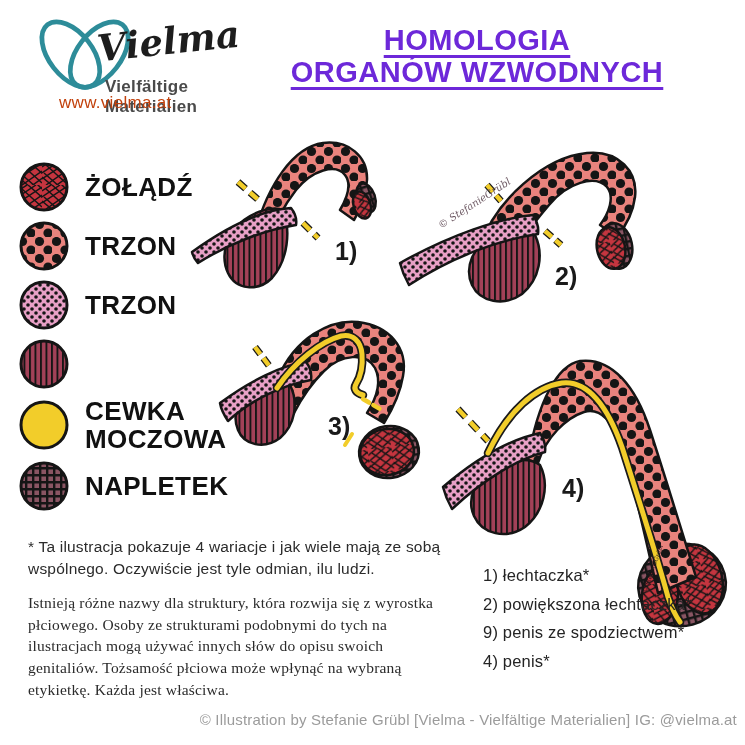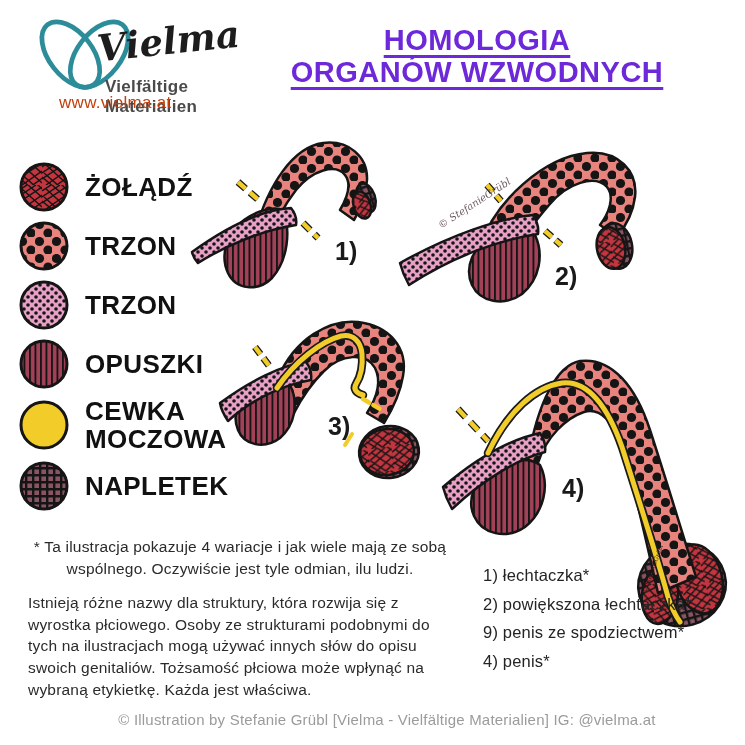--- a/index.html
+++ b/index.html
@@ -21,26 +21,26 @@
   .legend-label{margin-left:15px;font-size:26px;font-weight:700;letter-spacing:.4px;
                 line-height:1.08;color:#111;width:170px;}
   
   .fig{position:absolute;}
   .fig-label{font-family:"Liberation Sans",sans-serif;font-size:25px;font-weight:600;fill:#1a1a1a;}
   .wm{font-family:"DejaVu Serif",serif;font-style:italic;font-size:10px;fill:#6e5a64;}
   .wm-tiny{font-family:"DejaVu Serif",serif;font-style:italic;font-size:6px;fill:#2a171d;}
   
   .note{position:absolute;left:28px;width:424px;font-size:15.5px;line-height:1.4;
         letter-spacing:.2px;color:#2b2b2b;margin:0;}
-  .note1{top:536px;text-align:center;}
-  .note2{top:592px;}
+  .note1{top:536px;}
+  .note2{top:592px;font-family:Liberation Serif, serif;}
   .variant-list{position:absolute;left:455px;top:566px;width:285px;font-size:16.5px;
                 letter-spacing:.2px;color:#242424;margin-left:28px;}
   .variant-item{height:28.5px;}
-  .footer{position:absolute;right:8px;top:711px;width:700px;text-align:center;
+  .footer{position:absolute;right:8px;top:711px;width:700px;text-align:right;
           font-size:15px;color:#9b9b9b;letter-spacing:.2px;}
 </style>
 </head>
 <body>
 
 <svg width="0" height="0" style="position:absolute" aria-hidden="true">
   <defs>
     <pattern id="pat-trzon" width="17" height="17" patternUnits="userSpaceOnUse">
       <rect width="17" height="17" fill="#E9837D"></rect>
       <circle cx="4.5" cy="4.5" r="4.6" fill="#151515"></circle>
@@ -104,21 +104,20 @@
     <div class="legend-row">
       <svg width="52" height="52">
         <circle cx="26" cy="26" r="23" fill="url(#pat-odnoga)" stroke="#151515" stroke-width="3"></circle>
         </svg>
       <span class="legend-label">TRZON</span>
     </div>
     <div class="legend-row">
       <svg width="52" height="52">
         <circle cx="26" cy="26" r="23" fill="url(#pat-opuszki)" stroke="#151515" stroke-width="3"></circle>
         </svg>
-      <span class="legend-label">OPUSZKI</span>
     </div>
     <div class="legend-row">
       <svg width="52" height="52">
         <circle cx="26" cy="26" r="23" fill="#F2CD2A" stroke="#151515" stroke-width="3"></circle>
         </svg>
       <span class="legend-label">CEWKA MOCZOWA</span>
     </div>
     <div class="legend-row">
       <svg width="52" height="52">
         <circle cx="26" cy="26" r="23" fill="url(#pat-napletek)" stroke="#151515" stroke-width="3"></circle>

